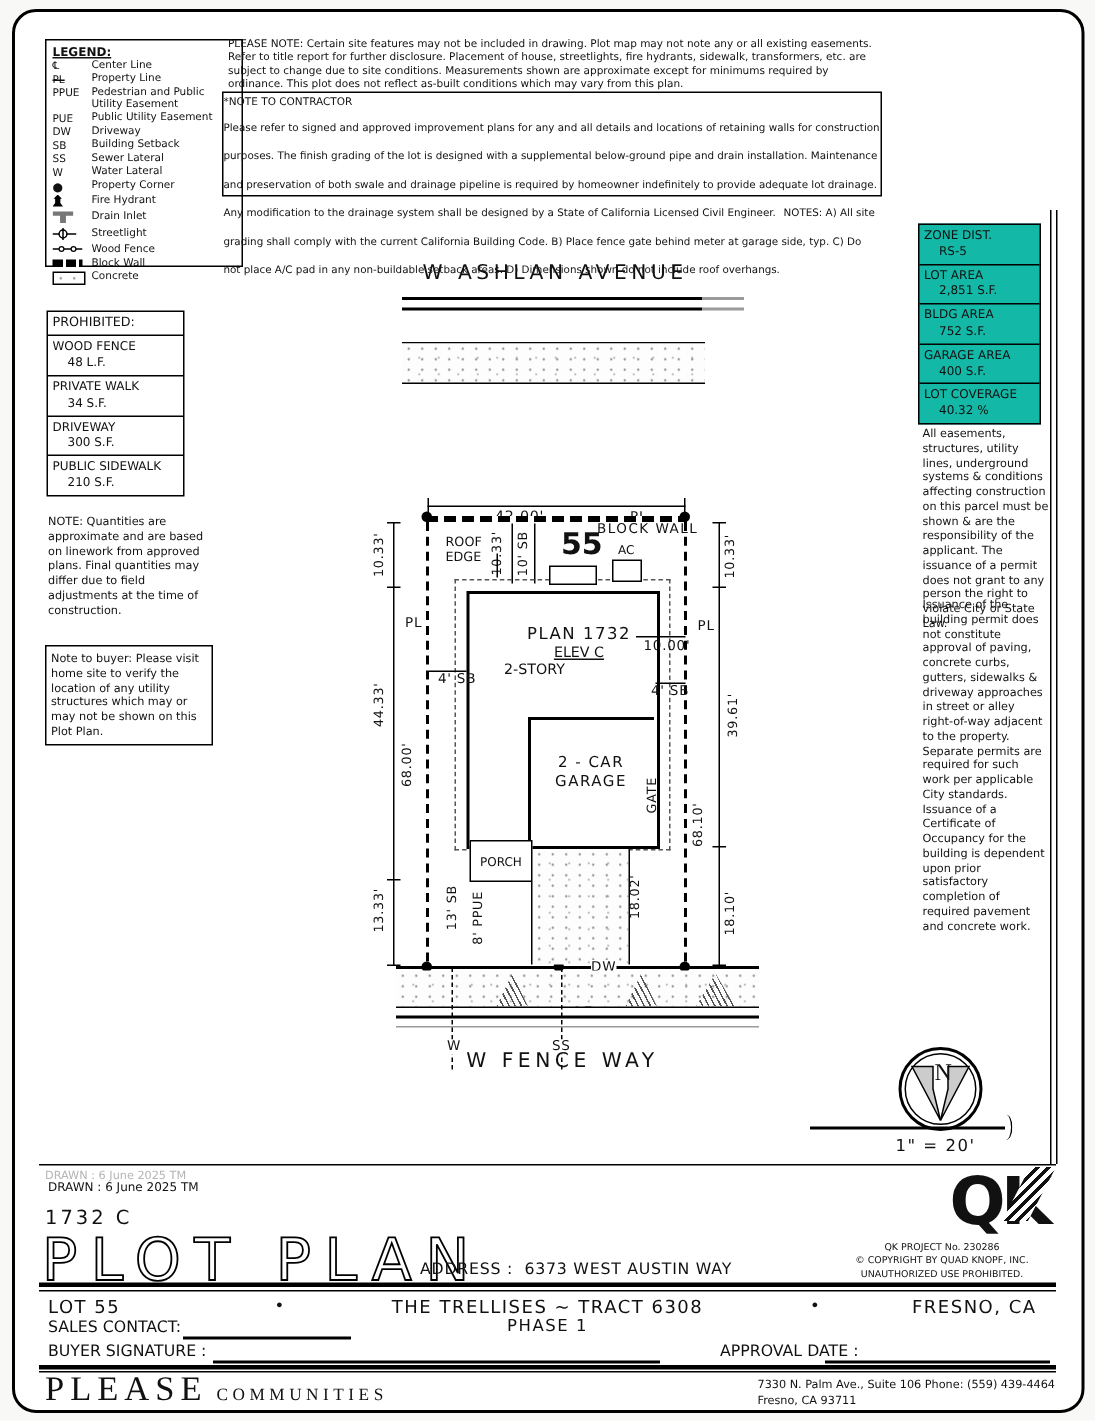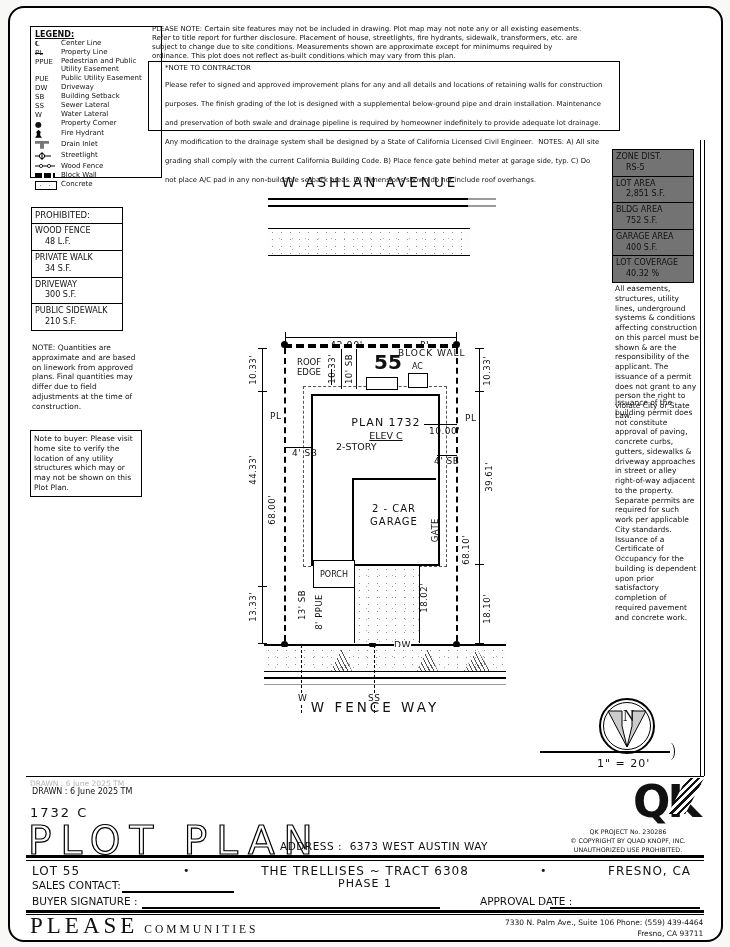--- a/index.html
+++ b/index.html
@@ -111,27 +111,27 @@
       <span class="lg-sym"><span class="ic" style="width:20px;height:5px;background:repeating-linear-gradient(90deg,#000 0 7px,#fff 7px 9px);"></span></span>
       <span class="lg-lab">Block Wall</span>
     </div>
   <div class="lg-row">
       <span class="lg-sym"><span class="ic stipple" style="width:20px;height:7px;border:1px solid #000;"></span></span>
       <span class="lg-lab">Concrete</span>
     </div>
 </div>
 
 <div class="abs note" style="left:152px;top:25px;width:436px;font-size:7px;">PLEASE NOTE:  Certain site features may not be included in drawing.  Plot map may not note any or all existing easements. Refer to title report for further disclosure.  Placement of house, streetlights, fire hydrants, sidewalk, transformers, etc. are subject to change due to site conditions.  Measurements shown are approximate except for minimums required by ordinance.  This plot does not reflect as-built conditions which may vary from this plan.</div>
-<div class="abs box" style="left:148px;top:61px;width:438px;height:64px;padding:2px 16px;">
+<div class="abs box" style="left:148px;top:61px;width:438px;height:64px;padding:2px 0;">
   <div style="font-size:7px;">*NOTE TO CONTRACTOR</div>
   <span class="note" style="font-size:6.9px;line-height:1.28;">Please refer to signed and approved improvement plans for any and all details and locations of retaining walls for construction purposes. The finish grading of the lot is designed with a supplemental below-ground pipe and drain installation.  Maintenance and preservation of both swale and drainage pipeline is required by homeowner indefinitely to provide adequate lot drainage.  Any modification to the drainage system shall be designed by a State of California Licensed Civil Engineer.</span>
   <span class="note" style="font-size:6.9px;line-height:1.28;">NOTES:  A) All site grading shall comply with the current California Building Code.  B) Place fence gate behind meter at garage side, typ.  C) Do not place A/C pad in any non-buildable setback areas.  D) Dimensions shown do not include roof overhangs.</span>
 </div>
 
-<div class="abs" style="left:612px;top:149px;width:80px;border:1.6px solid #000;background:#737373;">
+<div class="abs" style="left:612px;top:149px;width:80px;border:1.6px solid #000;background:#14b8a6;">
   <div class="tbl-row"><span>ZONE DIST.</span><span class="tbl-val">RS-5</span></div>
   <div class="tbl-row"><span>LOT AREA</span><span class="tbl-val">2,851 S.F.</span></div>
   <div class="tbl-row"><span>BLDG AREA</span><span class="tbl-val">752 S.F.</span></div>
   <div class="tbl-row"><span>GARAGE AREA</span><span class="tbl-val">400 S.F.</span></div>
   <div class="tbl-row"><span>LOT COVERAGE</span><span class="tbl-val">40.32 %</span></div>
 </div>
 <div class="abs note" style="left:615px;top:284px;width:84px;">All easements, structures, utility lines, underground systems &amp; conditions affecting construction on this parcel must be shown &amp; are the responsibility of the applicant. The issuance of a permit does not grant to any person the right to violate City or State Law.</div>
 <div class="abs note" style="left:615px;top:398px;width:84px;">Issuance of the building permit does not constitute approval of paving, concrete curbs, gutters, sidewalks &amp; driveway approaches in street or alley right-of-way adjacent to the property. Separate permits are required for such work per applicable City standards. Issuance of a Certificate of Occupancy for the building is dependent upon prior satisfactory completion of required pavement and concrete work.</div>
 <div class="vl" style="left:700px;top:140px;height:636px;"></div>
 <div class="vl" style="left:704px;top:140px;height:636px;"></div>
@@ -291,16 +291,16 @@
 <div class="lbl" style="left:32px;top:895px;font-size:10.5px;">BUYER SIGNATURE :</div>
 <div class="hl" style="left:142px;top:907px;width:298px;height:1.5px;"></div>
 <div class="lbl" style="left:480px;top:895px;font-size:10.5px;">APPROVAL DATE :</div>
 <div class="hl" style="left:550px;top:907px;width:150px;height:1.5px;"></div>
 <div class="hl" style="left:26px;top:910px;width:678px;height:2.5px;"></div>
 <div class="hl" style="left:26px;top:914px;width:678px;"></div>
 <div class="abs" style="left:30px;top:913px;display:flex;align-items:baseline;">
   <span class="serif" style="font-size:23px;letter-spacing:4px;">PLEASE</span>
   <span class="serif" style="font-size:11.5px;letter-spacing:3px;margin-left:6px;">COMMUNITIES</span>
 </div>
-<div class="abs" style="left:505px;top:917px;font-size:7.5px;line-height:1.5;text-align:right;">
+<div class="abs" style="left:505px;top:917px;font-size:7.5px;line-height:1.5;">
   <div>7330 N. Palm Ave., Suite 106   Phone:  (559) 439-4464</div>
   <div>Fresno, CA  93711</div>
 </div>
 
 </body></html>

